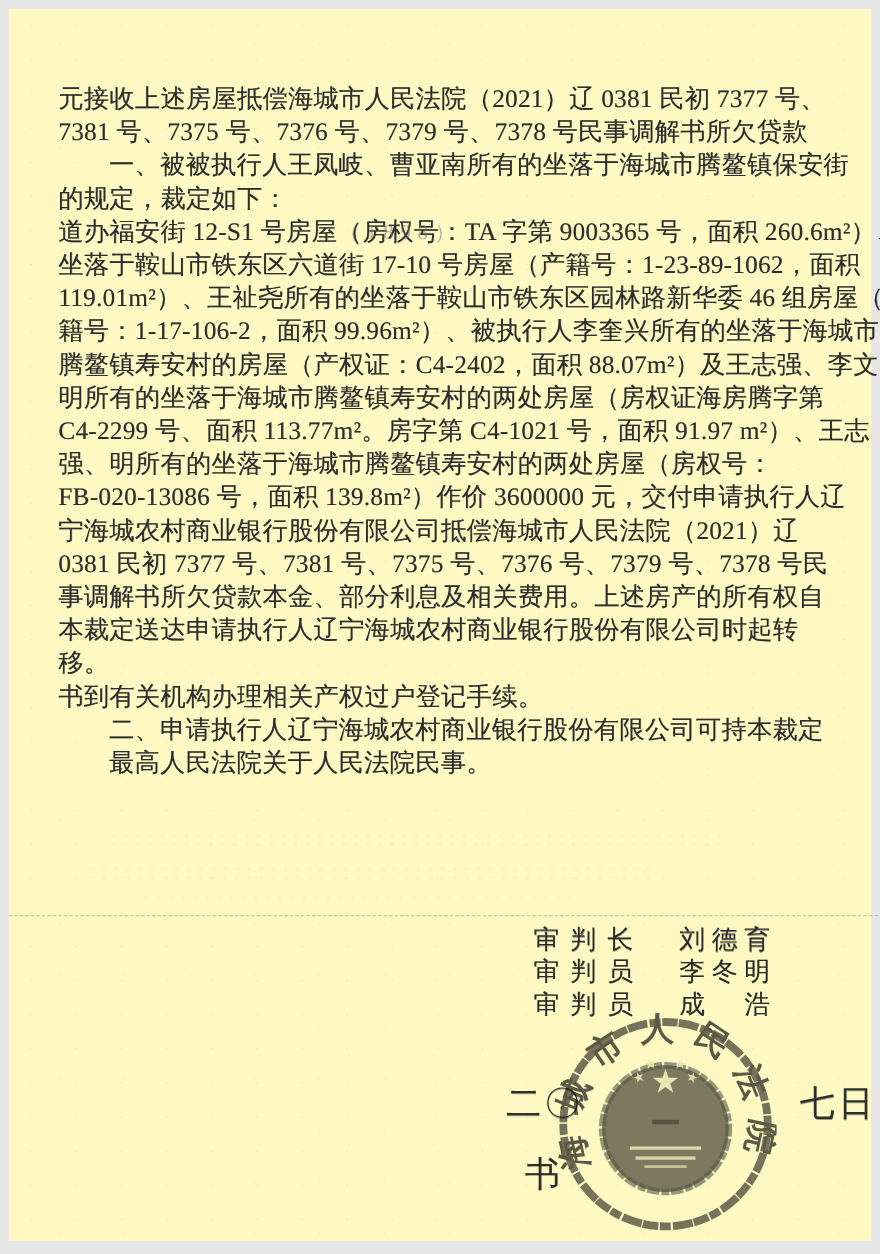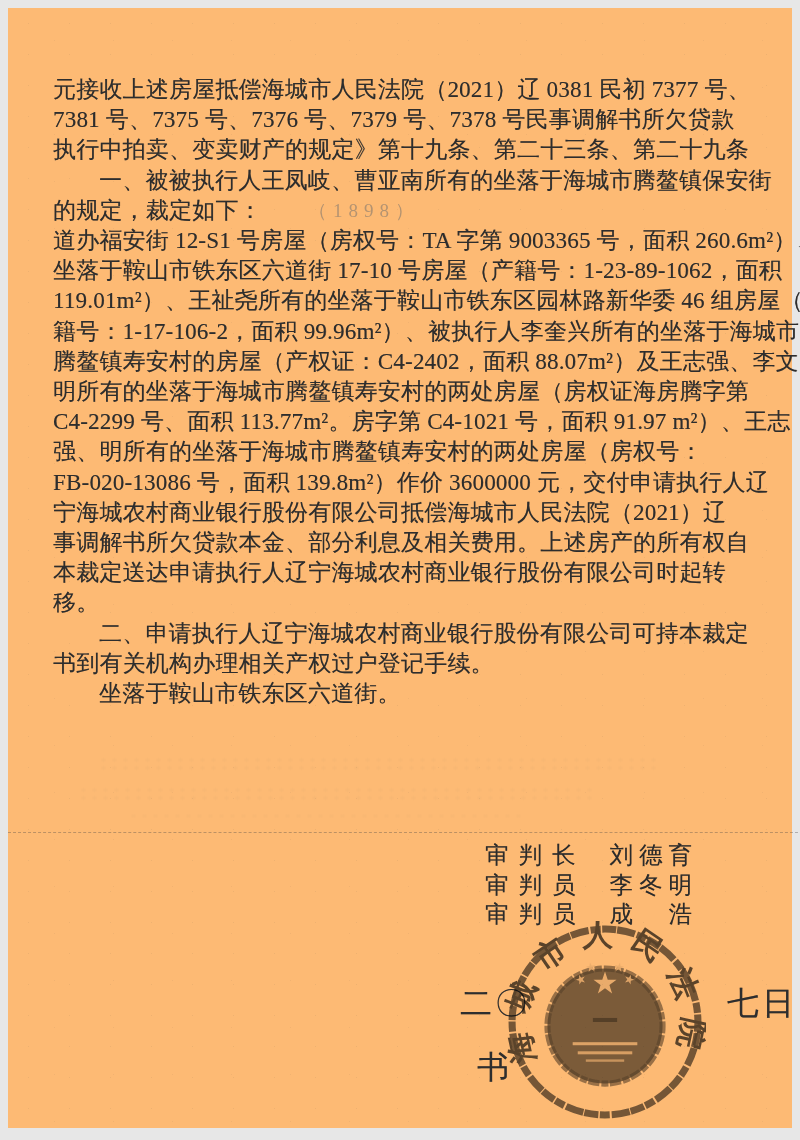--- a/index.html
+++ b/index.html
@@ -3,21 +3,21 @@
 <meta charset="utf-8">
 <style>
   html,body{margin:0;padding:0;}
   body{
     width:800px;height:1140px;position:relative;overflow:hidden;
     background:#e7e7e7;
     font-family:"Liberation Serif","DejaVu Serif",serif;
   }
   .paper{
     position:absolute;left:8px;top:8px;width:784px;height:1120px;
-    background:#fdba74;
+    background:#fef9c3;
   }
   
   .paper::after{
     content:"";position:absolute;inset:0;pointer-events:none;
     background-image:
       radial-gradient(rgba(70,70,70,.55) .6px, transparent 1px),
       radial-gradient(rgba(70,70,70,.45) .5px, transparent .9px);
     background-size:41px 31px, 59px 47px;
     background-position:0 0, 17px 9px;
     opacity:.14;
@@ -45,62 +45,62 @@
   .fold-line{
     position:absolute;left:0px;top:824px;width:800px;height:0;
     border-top:1.6px dashed rgba(70,70,70,.35);
     filter:blur(.4px);
   }
   .sig-block{
     position:absolute;left:477px;top:831px;
     font-size:23.5px;color:#2b2b2b;
     text-shadow:.3px .3px .4px rgba(45,45,45,.45);
   }
-  .sig-row{display:flex;gap:24px;height:29.5px;white-space:nowrap;}
+  .sig-row{display:flex;gap:12px;height:29.5px;white-space:nowrap;align-items:center;}
   .sig-role{letter-spacing:10px;}
-  .sig-name{letter-spacing:6px;}
+  .sig-name{letter-spacing:6px;margin-left:20px;}
   .date-frag,.clerk-frag{
     position:absolute;font-size:32px;color:#2e2e2e;letter-spacing:3px;
     text-shadow:.3px .3px .4px rgba(45,45,45,.45);z-index:2;white-space:nowrap;
   }
   .date-left{left:452px;top:974px;}
   .date-right{left:719px;top:974px;text-align:right;}
   .clerk-frag{left:469px;top:1038px;}
   .seal{
     position:absolute;left:496px;top:913px;width:202px;height:202px;z-index:3;
     filter:blur(.4px);opacity:.9;mix-blend-mode:multiply;
   }
 </style>
 </head>
 <body>
 
 <div class="paper">
 
   <div class="body-text">
       <div class="line">元接收上述房屋抵偿海城市人民法院（2021）辽 0381 民初 7377 号、</div>
       <div class="line">7381 号、7375 号、7376 号、7379 号、7378 号民事调解书所欠贷款</div>
-      <div class="line">执行中拍卖、变卖财产的规定》第十九条、第二十三条、第二十九条</div>
       <div class="line indent">一、被被执行人王凤岐、曹亚南所有的坐落于海城市腾鳌镇保安街</div>
       <div class="line">的规定，裁定如下：</div>
       <div class="line">道办福安街 12-S1 号房屋（房权号：TA 字第 9003365 号，面积 260.6m²）、</div>
       <div class="line">坐落于鞍山市铁东区六道街 17-10 号房屋（产籍号：1-23-89-1062，面积</div>
       <div class="line">119.01m²）、王祉尧所有的坐落于鞍山市铁东区园林路新华委 46 组房屋（产</div>
       <div class="line">籍号：1-17-106-2，面积 99.96m²）、被执行人李奎兴所有的坐落于海城市</div>
       <div class="line">腾鳌镇寿安村的房屋（产权证：C4-2402，面积 88.07m²）及王志强、李文</div>
       <div class="line">明所有的坐落于海城市腾鳌镇寿安村的两处房屋（房权证海房腾字第</div>
       <div class="line">C4-2299 号、面积 113.77m²。房字第 C4-1021 号，面积 91.97 m²）、王志</div>
       <div class="line">强、明所有的坐落于海城市腾鳌镇寿安村的两处房屋（房权号：</div>
       <div class="line">FB-020-13086 号，面积 139.8m²）作价 3600000 元，交付申请执行人辽</div>
       <div class="line">宁海城农村商业银行股份有限公司抵偿海城市人民法院（2021）辽</div>
+      <div class="line">0381 民初 7377 号、7381 号、7375 号、7376 号、7379 号、7378 号民</div>
       <div class="line">事调解书所欠贷款本金、部分利息及相关费用。上述房产的所有权自</div>
       <div class="line">本裁定送达申请执行人辽宁海城农村商业银行股份有限公司时起转</div>
       <div class="line">移。</div>
+      <div class="line">书到有关机构办理相关产权过户登记手续。</div>
       <div class="line indent">二、申请执行人辽宁海城农村商业银行股份有限公司可持本裁定</div>
-      <div class="line">书到有关机构办理相关产权过户登记手续。</div>
-      <div class="line indent">坐落于鞍山市铁东区六道街。</div>
+      <div class="line indent">最高人民法院关于人民法院民事。</div>
     </div>
 
   <span class="artifact">（1898）</span>
 
   <div class="smudge s1"></div>
   <div class="smudge s2"></div>
   <div class="smudge s3"></div>
   <div class="fold-line"></div>
 
   <div class="sig-block">

